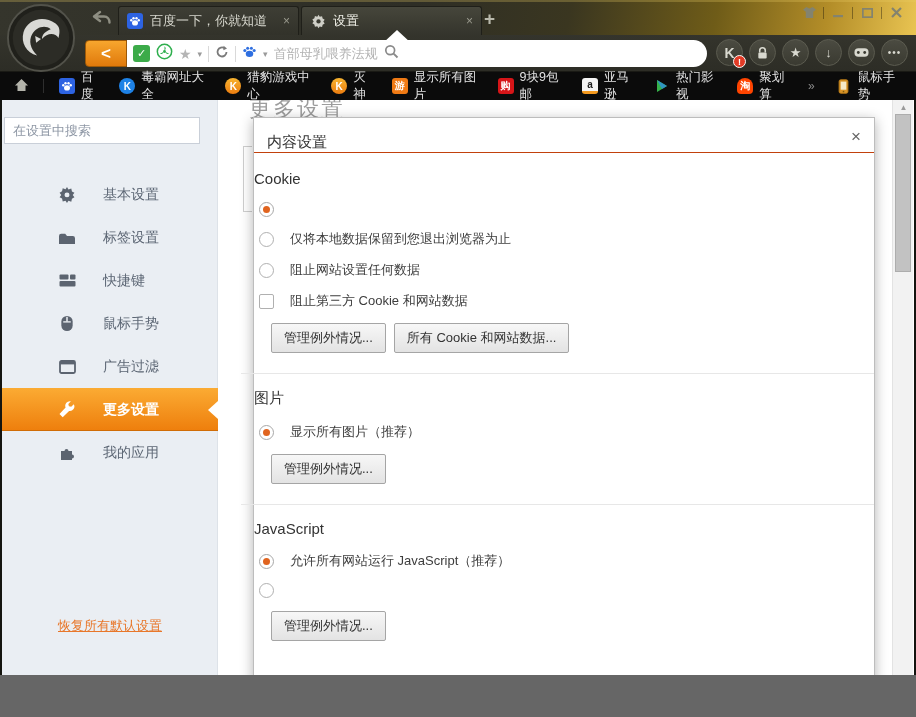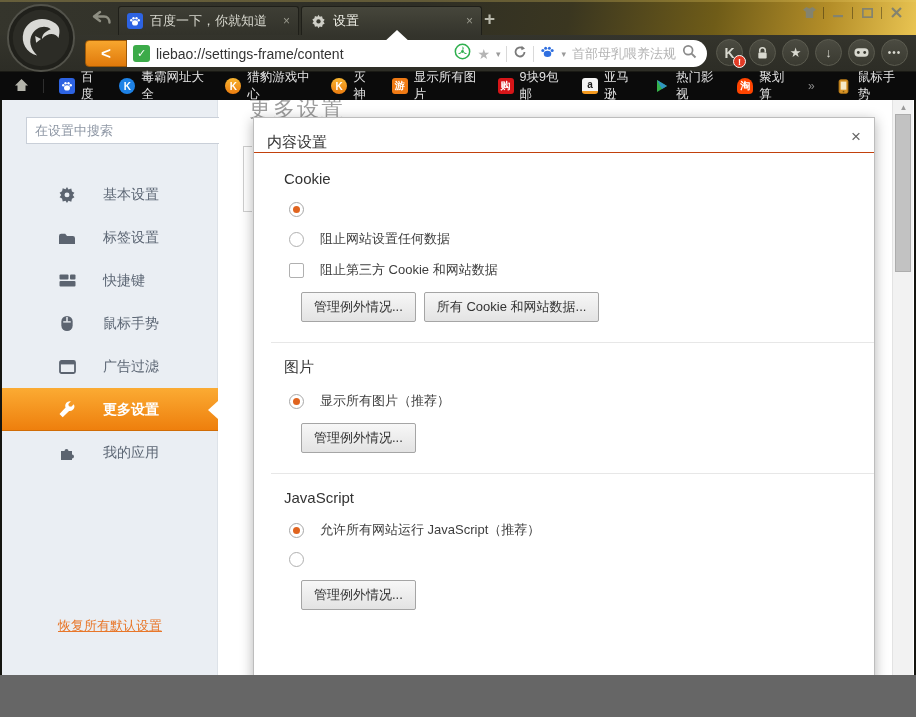--- a/index.html
+++ b/index.html
@@ -61,21 +61,21 @@
   .bm-spacer { flex:1; }
   .overflow { color:#8a8a8a; font-size:12px; padding:0 6px; }
 
   
   .frame { position:absolute; left:0; top:100px; width:916px; height:617px;
     border-left:2px solid #14140f; border-right:2px solid #14140f; border-bottom:2px solid #14140f; background:#fff; }
   .settings-area { position:relative; width:912px; height:597px; overflow:hidden; }
 
   
   .sidebar { position:absolute; left:0; top:0; width:216px; height:597px; background:#eaeef3; border-right:1px solid #dde2e8; }
-  .side-search { position:absolute; left:24px; top:17px; width:196px; height:27px; background:#fff;
+  .side-search { position:absolute; left:2px; top:17px; width:196px; height:27px; background:#fff;
     border:1px solid #c9cfd8; font-size:13px; color:#444; padding:0 8px; font-family:"Liberation Sans", sans-serif; }
   .side-search::placeholder { color:#8d96a4; }
   .side-list { position:absolute; left:0; top:73px; width:216px; }
   .side-item { position:relative; height:43px; display:flex; align-items:center; gap:27px; padding-left:56px;
     color:#5c6674; font-size:14px; }
   .side-item .sicon { width:18px; height:18px; flex:0 0 18px; display:flex; align-items:center; justify-content:center; }
   .side-item.active { background:linear-gradient(#fbab33,#ee7e0c); color:#fff; font-weight:bold;
     box-shadow:inset 0 -1px 0 #d06c06; }
   .side-item.active::after { content:""; position:absolute; right:0; top:50%; margin-top:-9px; width:0; height:0;
     border-top:9px solid transparent; border-bottom:9px solid transparent; border-right:10px solid #fff; }
@@ -85,21 +85,21 @@
   
   .main { position:absolute; left:217px; top:0; width:695px; height:597px; background:#fff; }
   .bg-heading { position:absolute; left:30px; top:-6px; font-size:22px; color:#9d9d9d; letter-spacing:2px; }
   .bg-peek { position:absolute; left:24px; top:46px; width:9px; height:66px; border:1px solid #cfcfcf; border-right:none; }
 
   
   .dialog { position:absolute; left:34px; top:17px; width:622px; height:581px; background:#fff;
     border:1px solid #bdbdbd; box-shadow:0 3px 12px rgba(0,0,0,.30); }
   .dlg-title { position:relative; padding:15px 14px 0 13px; font-size:15px; color:#333; border-bottom:1px solid #c2410c; }
   .dlg-close { position:absolute; right:13px; top:9px; font-size:17px; color:#666; cursor:pointer; }
-  .dlg-body { padding:2px 18px 0 30px; }
+  .dlg-body { padding:2px 18px 0 0; }
   .sec-heading { font-size:15px; color:#333; margin:15px 0 15px 0; }
   .option-row { display:flex; align-items:center; gap:16px; margin:0 0 13px 5px; }
   .ctl { width:15px; height:15px; border:1px solid #b0b0b0; background:#fff; flex:0 0 15px; }
   .radio { border-radius:50%; }
   .radio.checked { border-color:#a8a8a8; }
   .radio.checked::after { content:""; display:block; width:7px; height:7px; border-radius:50%; background:#e0641f; margin:3px; }
   .checkbox { border-radius:2px; }
   .opt-label { font-size:13px; color:#3d3d3d; }
   .btn-row { display:flex; gap:8px; margin:1px 0 0 17px; }
   .dlg-btn { background:linear-gradient(#f7f7f7,#e3e3e3); border:1px solid #a5a5a5; border-radius:2px;
@@ -194,21 +194,20 @@
   </div>
 
   <div class="addressrow">
     <div class="backbtn">
         <span>&lt;</span>
       </div>
     <div class="urlbar">
       <span class="urlcheck">
           <span>✓</span>
         </span>
-      <span class="urltext">liebao://settings-frame/content</span>
       <span>
         <svg width="17" height="17" viewBox="0 0 18 18">
             <circle cx="9" cy="9" r="7.6" fill="none" stroke="#2faf4e" stroke-width="1.6"></circle>
             <circle cx="9" cy="9" r="1.5" fill="#2faf4e"></circle>
             <path d="M9 3.5 A3 3 0 0 1 9 8 Z M13.8 11.5 A3 3 0 0 1 9.8 9.3 Z M4.2 11.5 A3 3 0 0 0 8.2 9.3 Z" fill="#2faf4e"></path>
           </svg>
       </span>
       <span class="star-g">★</span>
       <span class="drop">▾</span>
       <span class="urlsep"></span>
@@ -434,20 +433,24 @@
           </div>
           <div class="dlg-body">
 
             <div>
               <div class="sec-heading">Cookie</div>
               <div class="option-row">
                 <span class="ctl radio checked"></span>
               </div>
               <div class="option-row">
                 <span class="ctl radio"></span>
+                <span class="opt-label">仅将本地数据保留到您退出浏览器为止</span>
+              </div>
+              <div class="option-row">
+                <span class="ctl radio"></span>
                 <span class="opt-label">阻止网站设置任何数据</span>
               </div>
               <div class="option-row">
                 <span class="ctl checkbox"></span>
                 <span class="opt-label">阻止第三方 Cookie 和网站数据</span>
               </div>
               <div class="btn-row">
                 <button class="dlg-btn">管理例外情况...</button>
                 <button class="dlg-btn">所有 Cookie 和网站数据...</button>
               </div>

